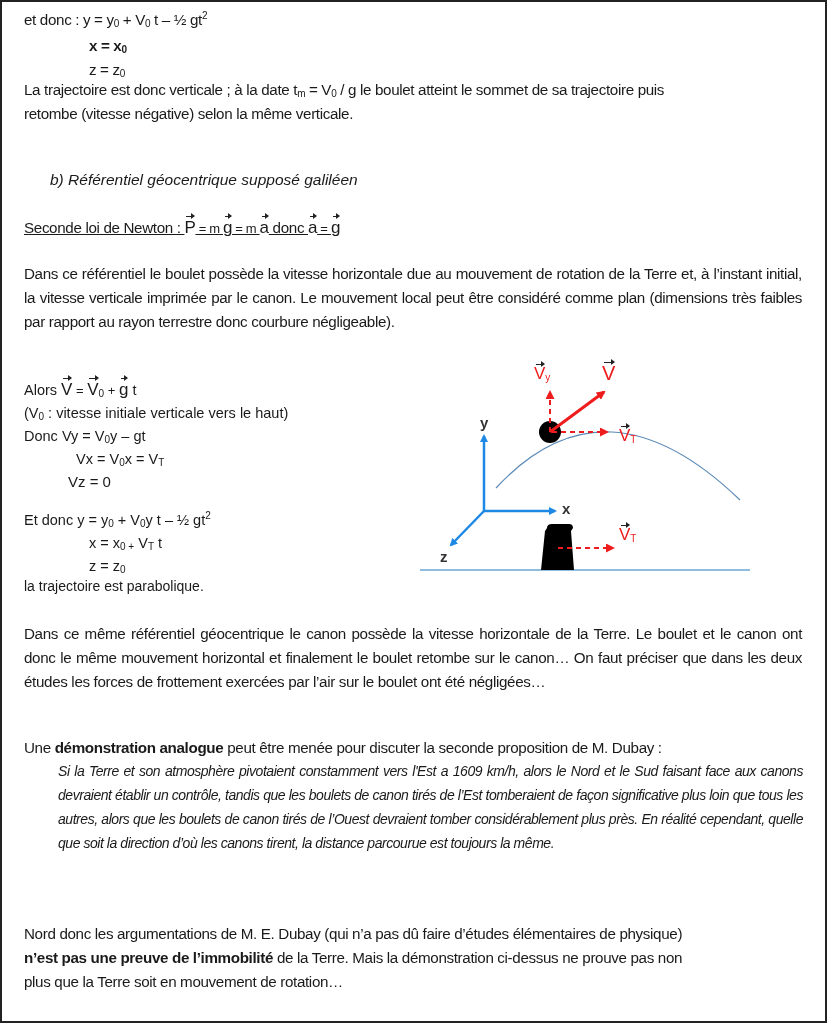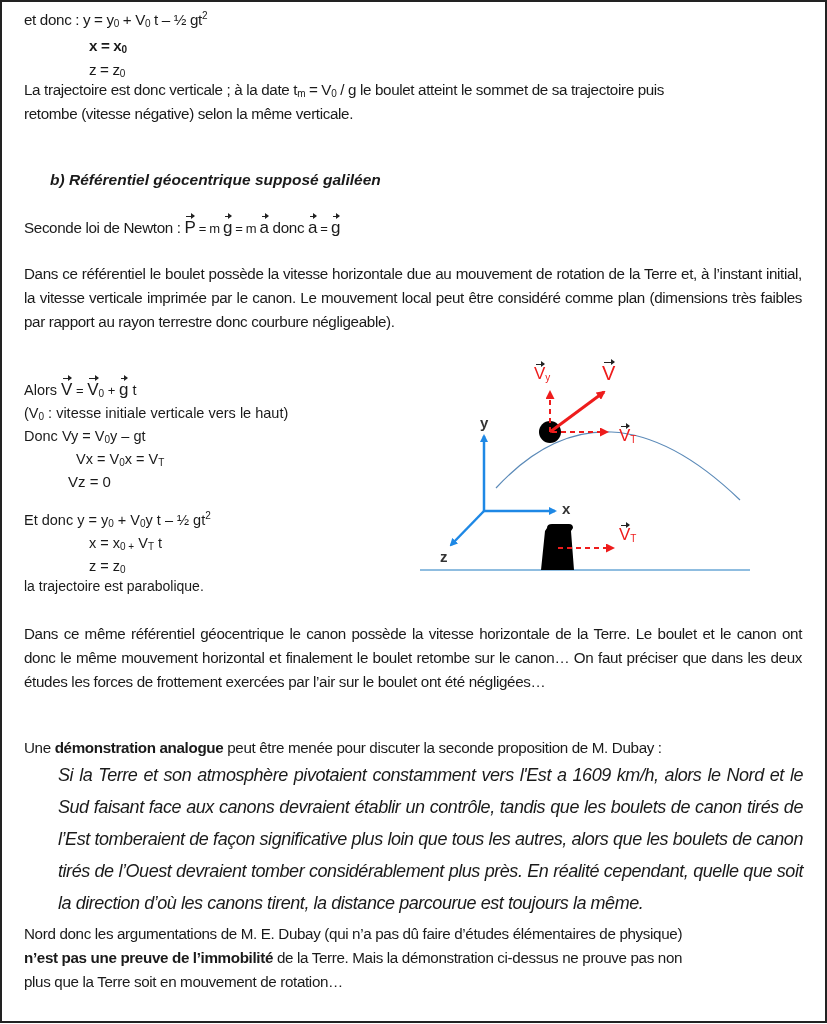--- a/index.html
+++ b/index.html
@@ -11,39 +11,39 @@
        letter-spacing: -0.35px; }
   .j { width: 778px; white-space: normal; text-align: justify; text-align-last: left; }
   .b { font-weight: bold; text-align: center; }
   sub { font-size: 10px; vertical-align: -2px; line-height: 0; }
   sup { font-size: 10px; vertical-align: 6px; line-height: 0; }
   .vec { position: relative; display: inline-block; font-family: "Liberation Sans", sans-serif; font-size: 17px; }
   .vec::before { content: ""; position: absolute; left: 2px; right: 1px; top: 0px; height: 1px; background: #222; }
   .vec::after { content: ""; position: absolute; right: 0px; top: -3px; border-left: 4px solid #222;
                 border-top: 3px solid transparent; border-bottom: 3px solid transparent; }
   .sf { font-family: "Liberation Sans", sans-serif; font-size: 13px; }
-  .heading { position: absolute; left: 50px; top: 171px; font-size: 15.5px; font-weight: bold; font-style: italic; }
-  .quote { position: absolute; left: 58px; top: 759px; width: 745px; font-style: italic; font-size: 18px;
-           line-height: 32px; text-align: justify; text-align-last: left; letter-spacing: -0.45px; }
+  .heading { position: absolute; left: 50px; top: 171px; font-size: 15.5px; font-weight: normal; font-style: italic; }
+  .quote { position: absolute; left: 58px; top: 759px; width: 745px; font-style: italic; font-size: 14px;
+           line-height: 24px; text-align: justify; text-align-last: left; letter-spacing: -0.45px; }
   .diagram { position: absolute; left: 410px; top: 350px; width: 360px; height: 240px; }
 </style>
 </head>
 <body>
 
 <div class="frame"></div>
 
 <div class="t" style="top:8px;"><span>et donc : </span><span>y = y</span><sub>0</sub><span> + V</span><sub>0</sub><span> t – ½ gt</span><sup>2</sup></div>
 <div class="t" style="top:34px; left:89px;font-weight:bold;"><span>x = x</span><sub>0</sub></div>
 <div class="t" style="top:58px; left:89px;"><span>z = z</span><sub>0</sub></div>
 <div class="t" style="top:78px;"><span>La trajectoire est donc verticale ; à la date t</span><sub>m</sub><span> = V</span><sub>0</sub><span> / g le boulet atteint le sommet de sa trajectoire puis</span></div>
 <div class="t" style="top:102px;">retombe (vitesse négative) selon la même verticale.</div>
 
 <div class="heading">b)   Référentiel géocentrique supposé galiléen</div>
 
-<div class="t" style="top:216px;">
+<div class="t" style="top:216px;text-decoration:underline;">
   <span>Seconde loi de Newton :  </span>
   <span class="vec">P</span><span class="sf"> = m </span><span class="vec">g</span><span class="sf"> = m  </span><span class="vec">a</span><span>   donc  </span><span class="vec">a</span><span class="sf"> = </span><span class="vec">g</span>
 </div>
 
 <div class="t j" style="top:262px;">Dans ce référentiel le boulet possède la vitesse horizontale due au mouvement de rotation de la Terre et, à l’instant initial,  la vitesse verticale  imprimée par le canon. Le mouvement local peut être considéré comme plan (dimensions très faibles par rapport au rayon terrestre donc courbure négligeable).</div>
 
 <div class="t" style="top:378px; font-family:'Liberation Sans', sans-serif; font-size:14.5px; letter-spacing:0;"><span>Alors  </span><span class="vec">V</span><span class="sf"> = </span><span class="vec">V</span><sub>0</sub><span class="sf"> + </span><span class="vec">g</span><span> t</span></div>
 <div class="t" style="top:401px; font-family:Liberation Sans, sans-serif; font-size:14.5px; letter-spacing:0;"><span>(V</span><sub>0</sub><span> : vitesse initiale verticale vers le haut)</span></div>
 <div class="t" style="top:424px; font-family:'Liberation Sans', sans-serif; font-size:14.5px; letter-spacing:0;"><span>Donc Vy = V</span><sub>0</sub><span>y – gt</span></div>
 <div class="t" style="top:447px; left:68px; font-family:'Liberation Sans', sans-serif; font-size:14.5px; letter-spacing:0;margin-left:8px;"><span>Vx = V</span><sub>0</sub><span>x = V</span><sub>T</sub></div>

